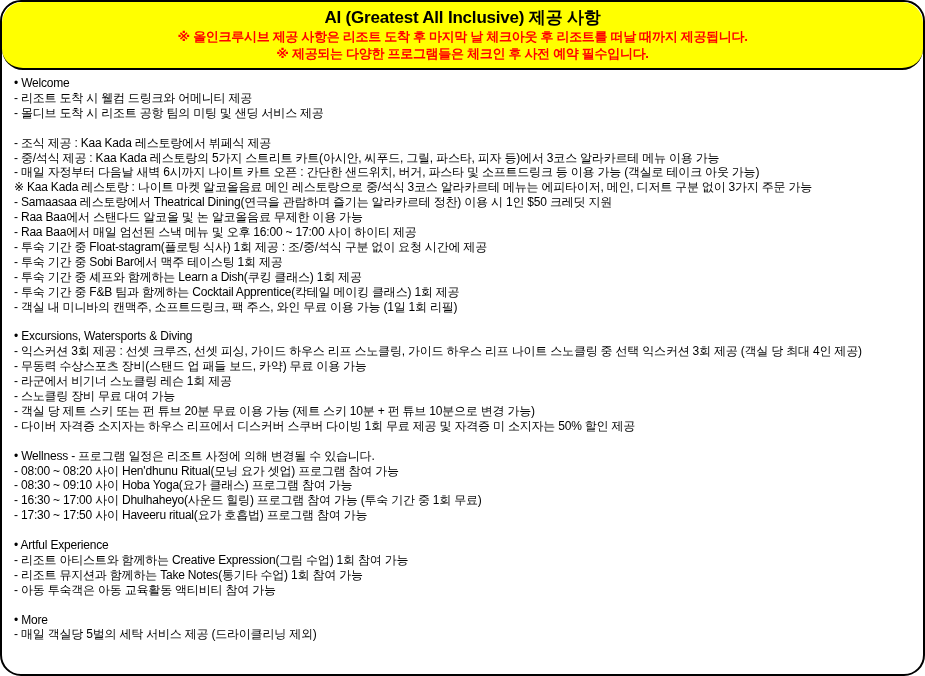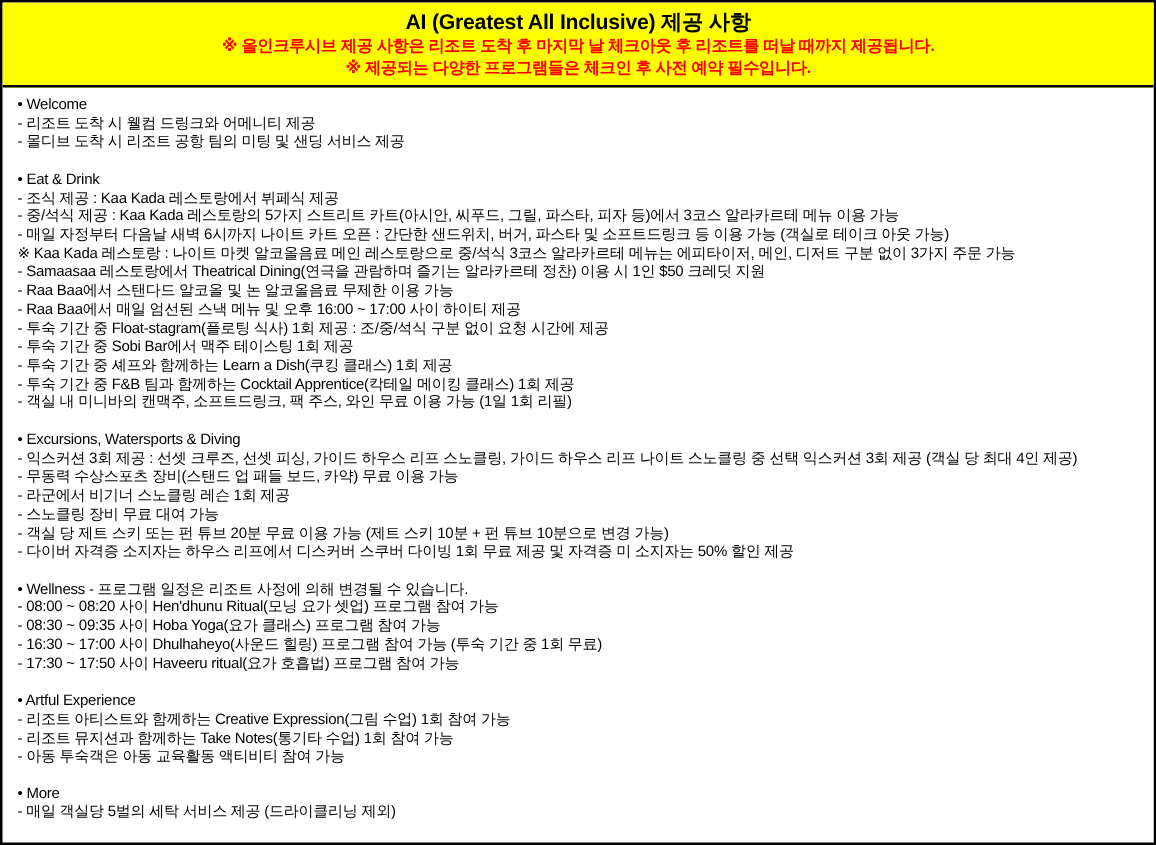--- a/index.html
+++ b/index.html
@@ -1,15 +1,15 @@
 <!DOCTYPE html>
 <html style="--header-bg: #FFFF00; --notice-red: #FF0000;"><head>
 <meta charset="utf-8">
 <style>
-  * { margin: 0; padding: 0; box-sizing: border-box; }
+  * { margin: 0; padding: 0; box-sizing: border-box; border-radius: 21px; }
   html, body { width: 925px; height: 676px; }
   body {
     font-family: "Liberation Sans", "DejaVu Sans", sans-serif;
     background: #ffffff;
     color: #000000;
     border: 2px solid #000000;
     overflow: hidden;
   }
   .page-header {
     background: var(--header-bg, #FFFF00);
@@ -60,21 +60,20 @@
   <div class="page-notice">※ 제공되는 다양한 프로그램들은 체크인 후 사전 예약 필수입니다.</div>
 </div>
 
 <div class="document-body">
     <div class="section">
       <div class="line section-title">• Welcome</div>
       <div class="line">- 리조트 도착 시 웰컴 드링크와 어메니티 제공</div>
       <div class="line">- 몰디브 도착 시 리조트 공항 팀의 미팅 및 샌딩 서비스 제공</div>
     </div>
     <div class="section">
-      <div class="line section-title">• Eat &amp; Drink</div>
       <div class="line">- 조식 제공 : Kaa Kada 레스토랑에서 뷔페식 제공</div>
       <div class="line">- 중/석식 제공 : Kaa Kada 레스토랑의 5가지 스트리트 카트(아시안, 씨푸드, 그릴, 파스타, 피자 등)에서 3코스 알라카르테 메뉴 이용 가능</div>
       <div class="line">- 매일 자정부터 다음날 새벽 6시까지 나이트 카트 오픈 : 간단한 샌드위치, 버거, 파스타 및 소프트드링크 등 이용 가능 (객실로 테이크 아웃 가능)</div>
       <div class="line">※ Kaa Kada 레스토랑 : 나이트 마켓 알코올음료 메인 레스토랑으로 중/석식 3코스 알라카르테 메뉴는 에피타이저, 메인, 디저트 구분 없이 3가지 주문 가능</div>
       <div class="line">- Samaasaa 레스토랑에서 Theatrical Dining(연극을 관람하며 즐기는 알라카르테 정찬) 이용 시 1인 $50 크레딧 지원</div>
       <div class="line">- Raa Baa에서 스탠다드 알코올 및 논 알코올음료 무제한 이용 가능</div>
       <div class="line">- Raa Baa에서 매일 엄선된 스낵 메뉴 및 오후 16:00 ~ 17:00 사이 하이티 제공</div>
       <div class="line">- 투숙 기간 중 Float-stagram(플로팅 식사) 1회 제공 : 조/중/석식 구분 없이 요청 시간에 제공</div>
       <div class="line">- 투숙 기간 중 Sobi Bar에서 맥주 테이스팅 1회 제공</div>
       <div class="line">- 투숙 기간 중 셰프와 함께하는 Learn a Dish(쿠킹 클래스) 1회 제공</div>
@@ -86,21 +85,21 @@
       <div class="line">- 익스커션 3회 제공 : 선셋 크루즈, 선셋 피싱, 가이드 하우스 리프 스노클링, 가이드 하우스 리프 나이트 스노클링 중 선택 익스커션 3회 제공 (객실 당 최대 4인 제공)</div>
       <div class="line">- 무동력 수상스포츠 장비(스탠드 업 패들 보드, 카약) 무료 이용 가능</div>
       <div class="line">- 라군에서 비기너 스노클링 레슨 1회 제공</div>
       <div class="line">- 스노클링 장비 무료 대여 가능</div>
       <div class="line">- 객실 당 제트 스키 또는 펀 튜브 20분 무료 이용 가능 (제트 스키 10분 + 펀 튜브 10분으로 변경 가능)</div>
       <div class="line">- 다이버 자격증 소지자는 하우스 리프에서 디스커버 스쿠버 다이빙 1회 무료 제공 및 자격증 미 소지자는 50% 할인 제공</div>
     </div>
     <div class="section">
       <div class="line section-title">• Wellness - 프로그램 일정은 리조트 사정에 의해 변경될 수 있습니다.</div>
       <div class="line">- 08:00 ~ 08:20 사이 Hen'dhunu Ritual(모닝 요가 셋업) 프로그램 참여 가능</div>
-      <div class="line">- 08:30 ~ 09:35 사이 Hoba Yoga(요가 클래스) 프로그램 참여 가능</div>
+      <div class="line">- 08:30 ~ 09:10 사이 Hoba Yoga(요가 클래스) 프로그램 참여 가능</div>
       <div class="line">- 16:30 ~ 17:00 사이 Dhulhaheyo(사운드 힐링) 프로그램 참여 가능 (투숙 기간 중 1회 무료)</div>
       <div class="line">- 17:30 ~ 17:50 사이 Haveeru ritual(요가 호흡법) 프로그램 참여 가능</div>
     </div>
     <div class="section">
       <div class="line section-title">• Artful Experience</div>
       <div class="line">- 리조트 아티스트와 함께하는 Creative Expression(그림 수업) 1회 참여 가능</div>
       <div class="line">- 리조트 뮤지션과 함께하는 Take Notes(통기타 수업) 1회 참여 가능</div>
       <div class="line">- 아동 투숙객은 아동 교육활동 액티비티 참여 가능</div>
     </div>
     <div class="section">

